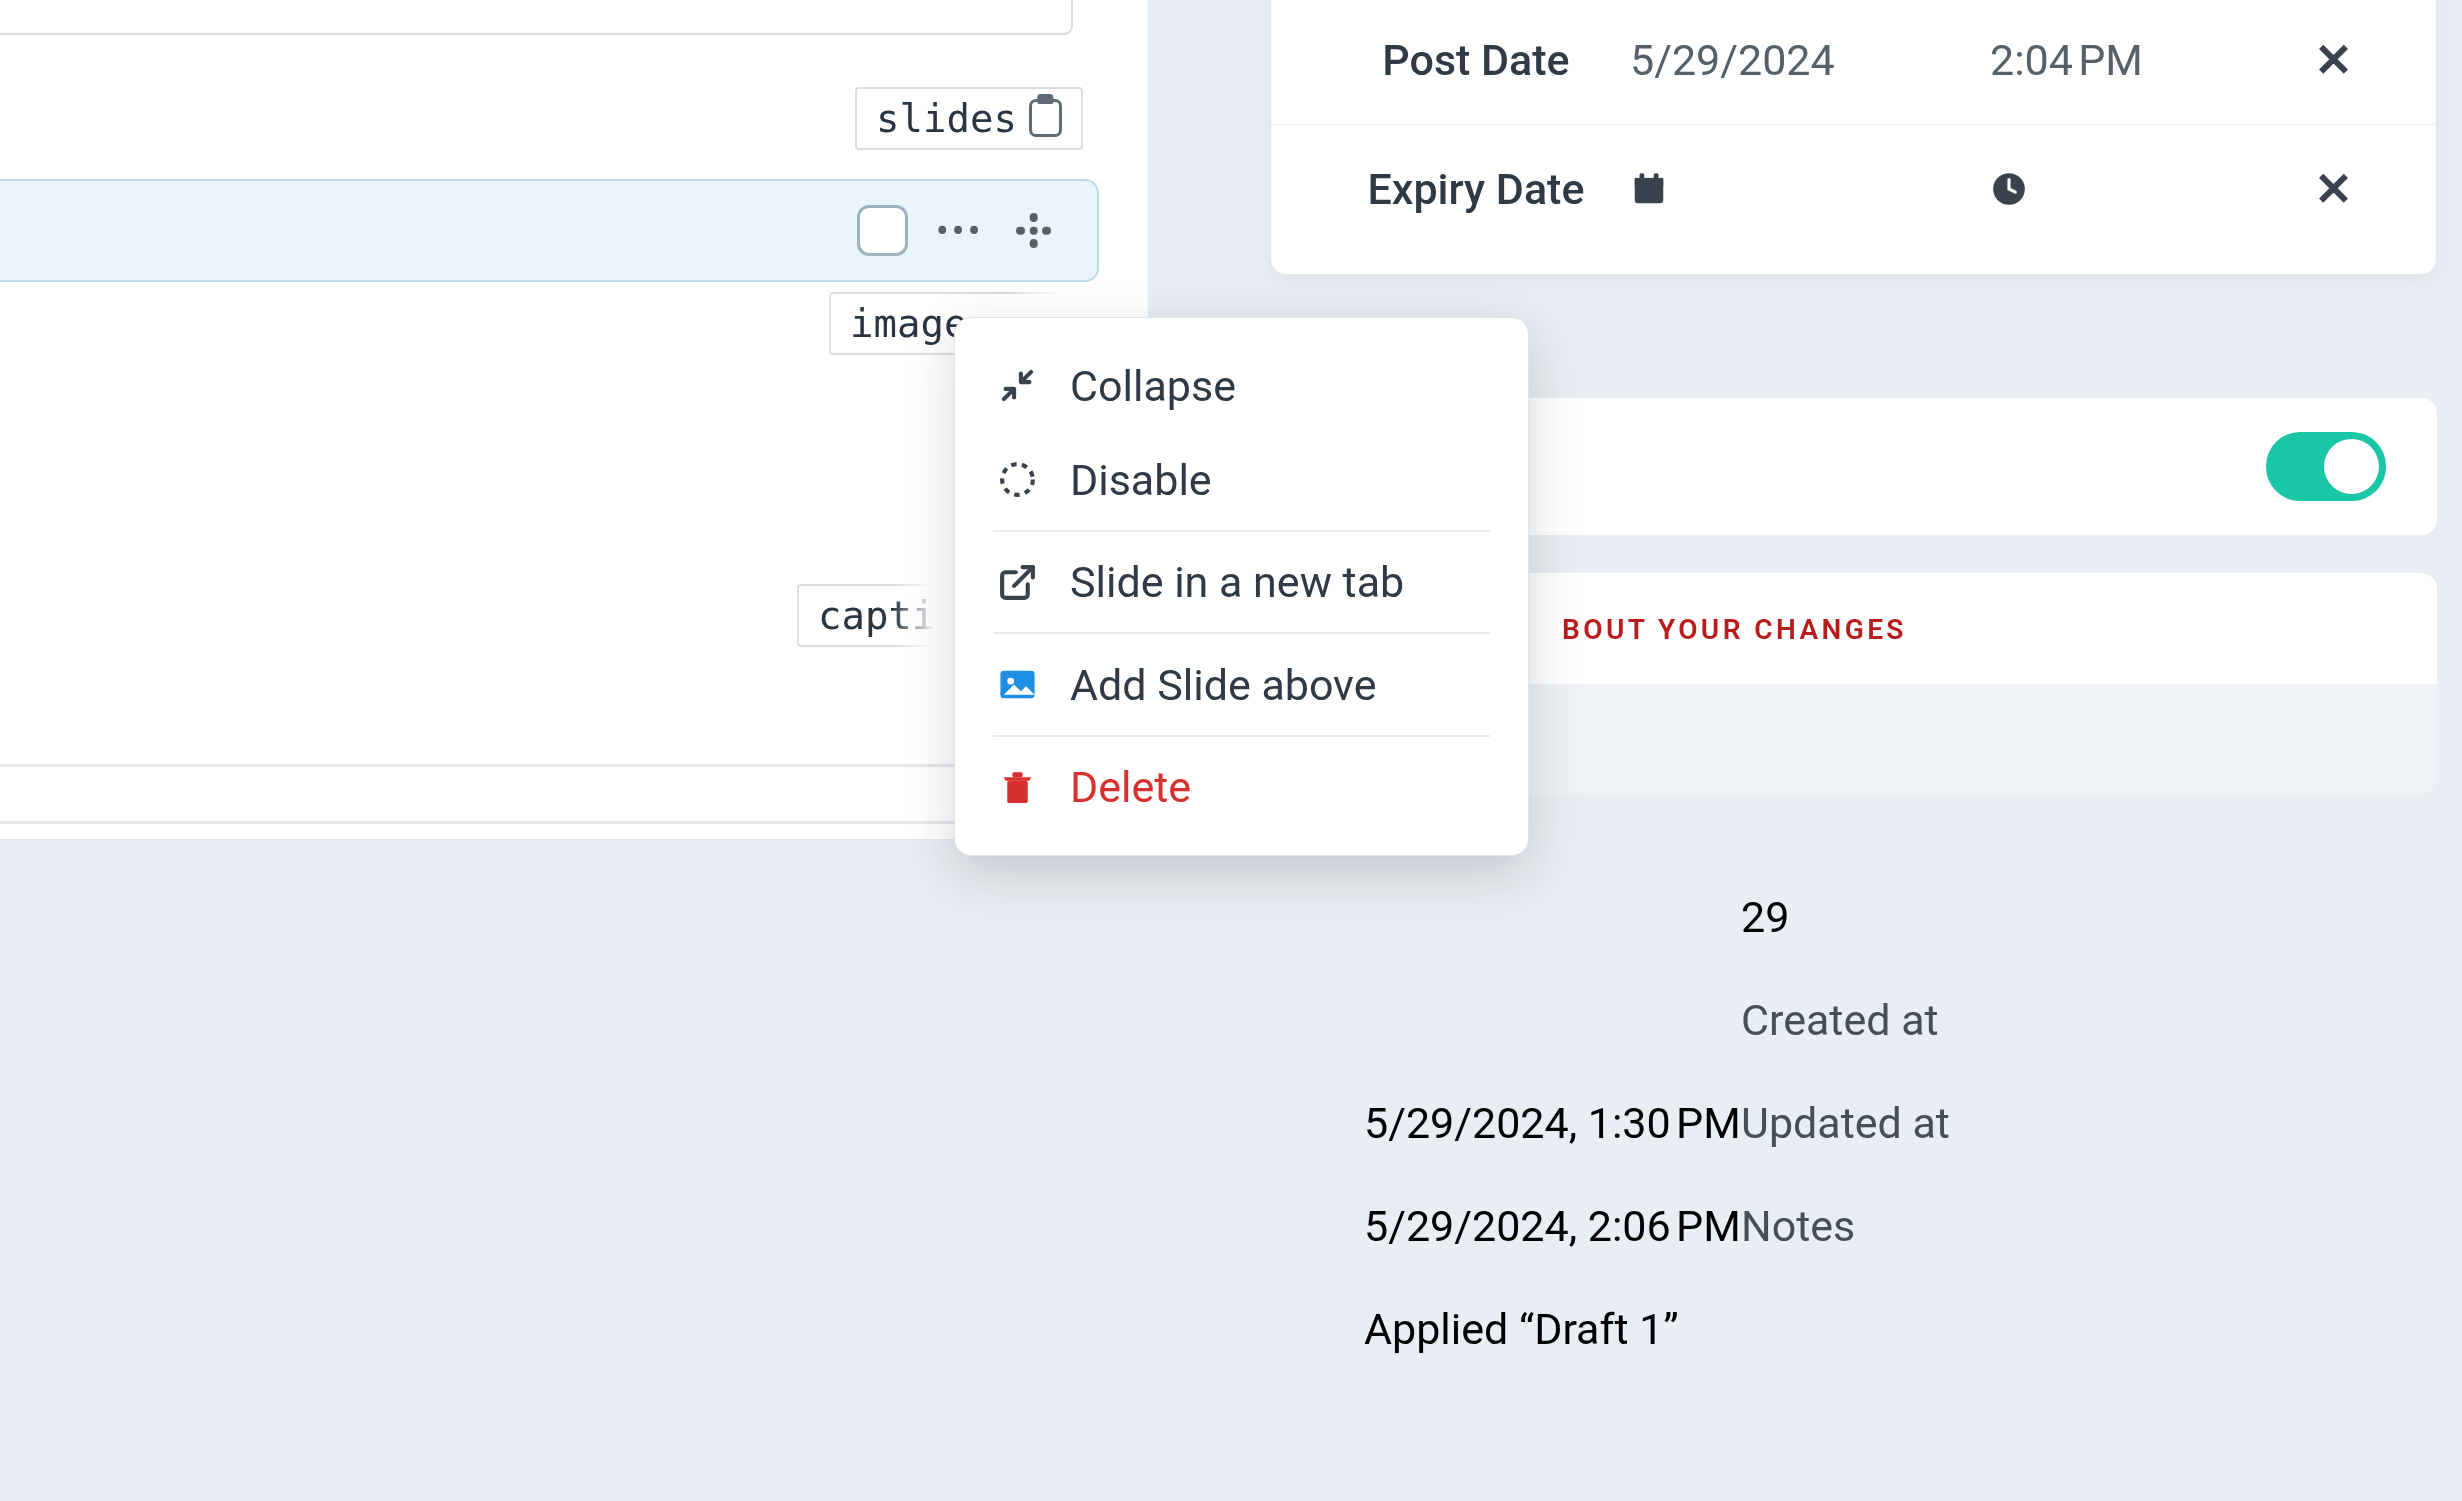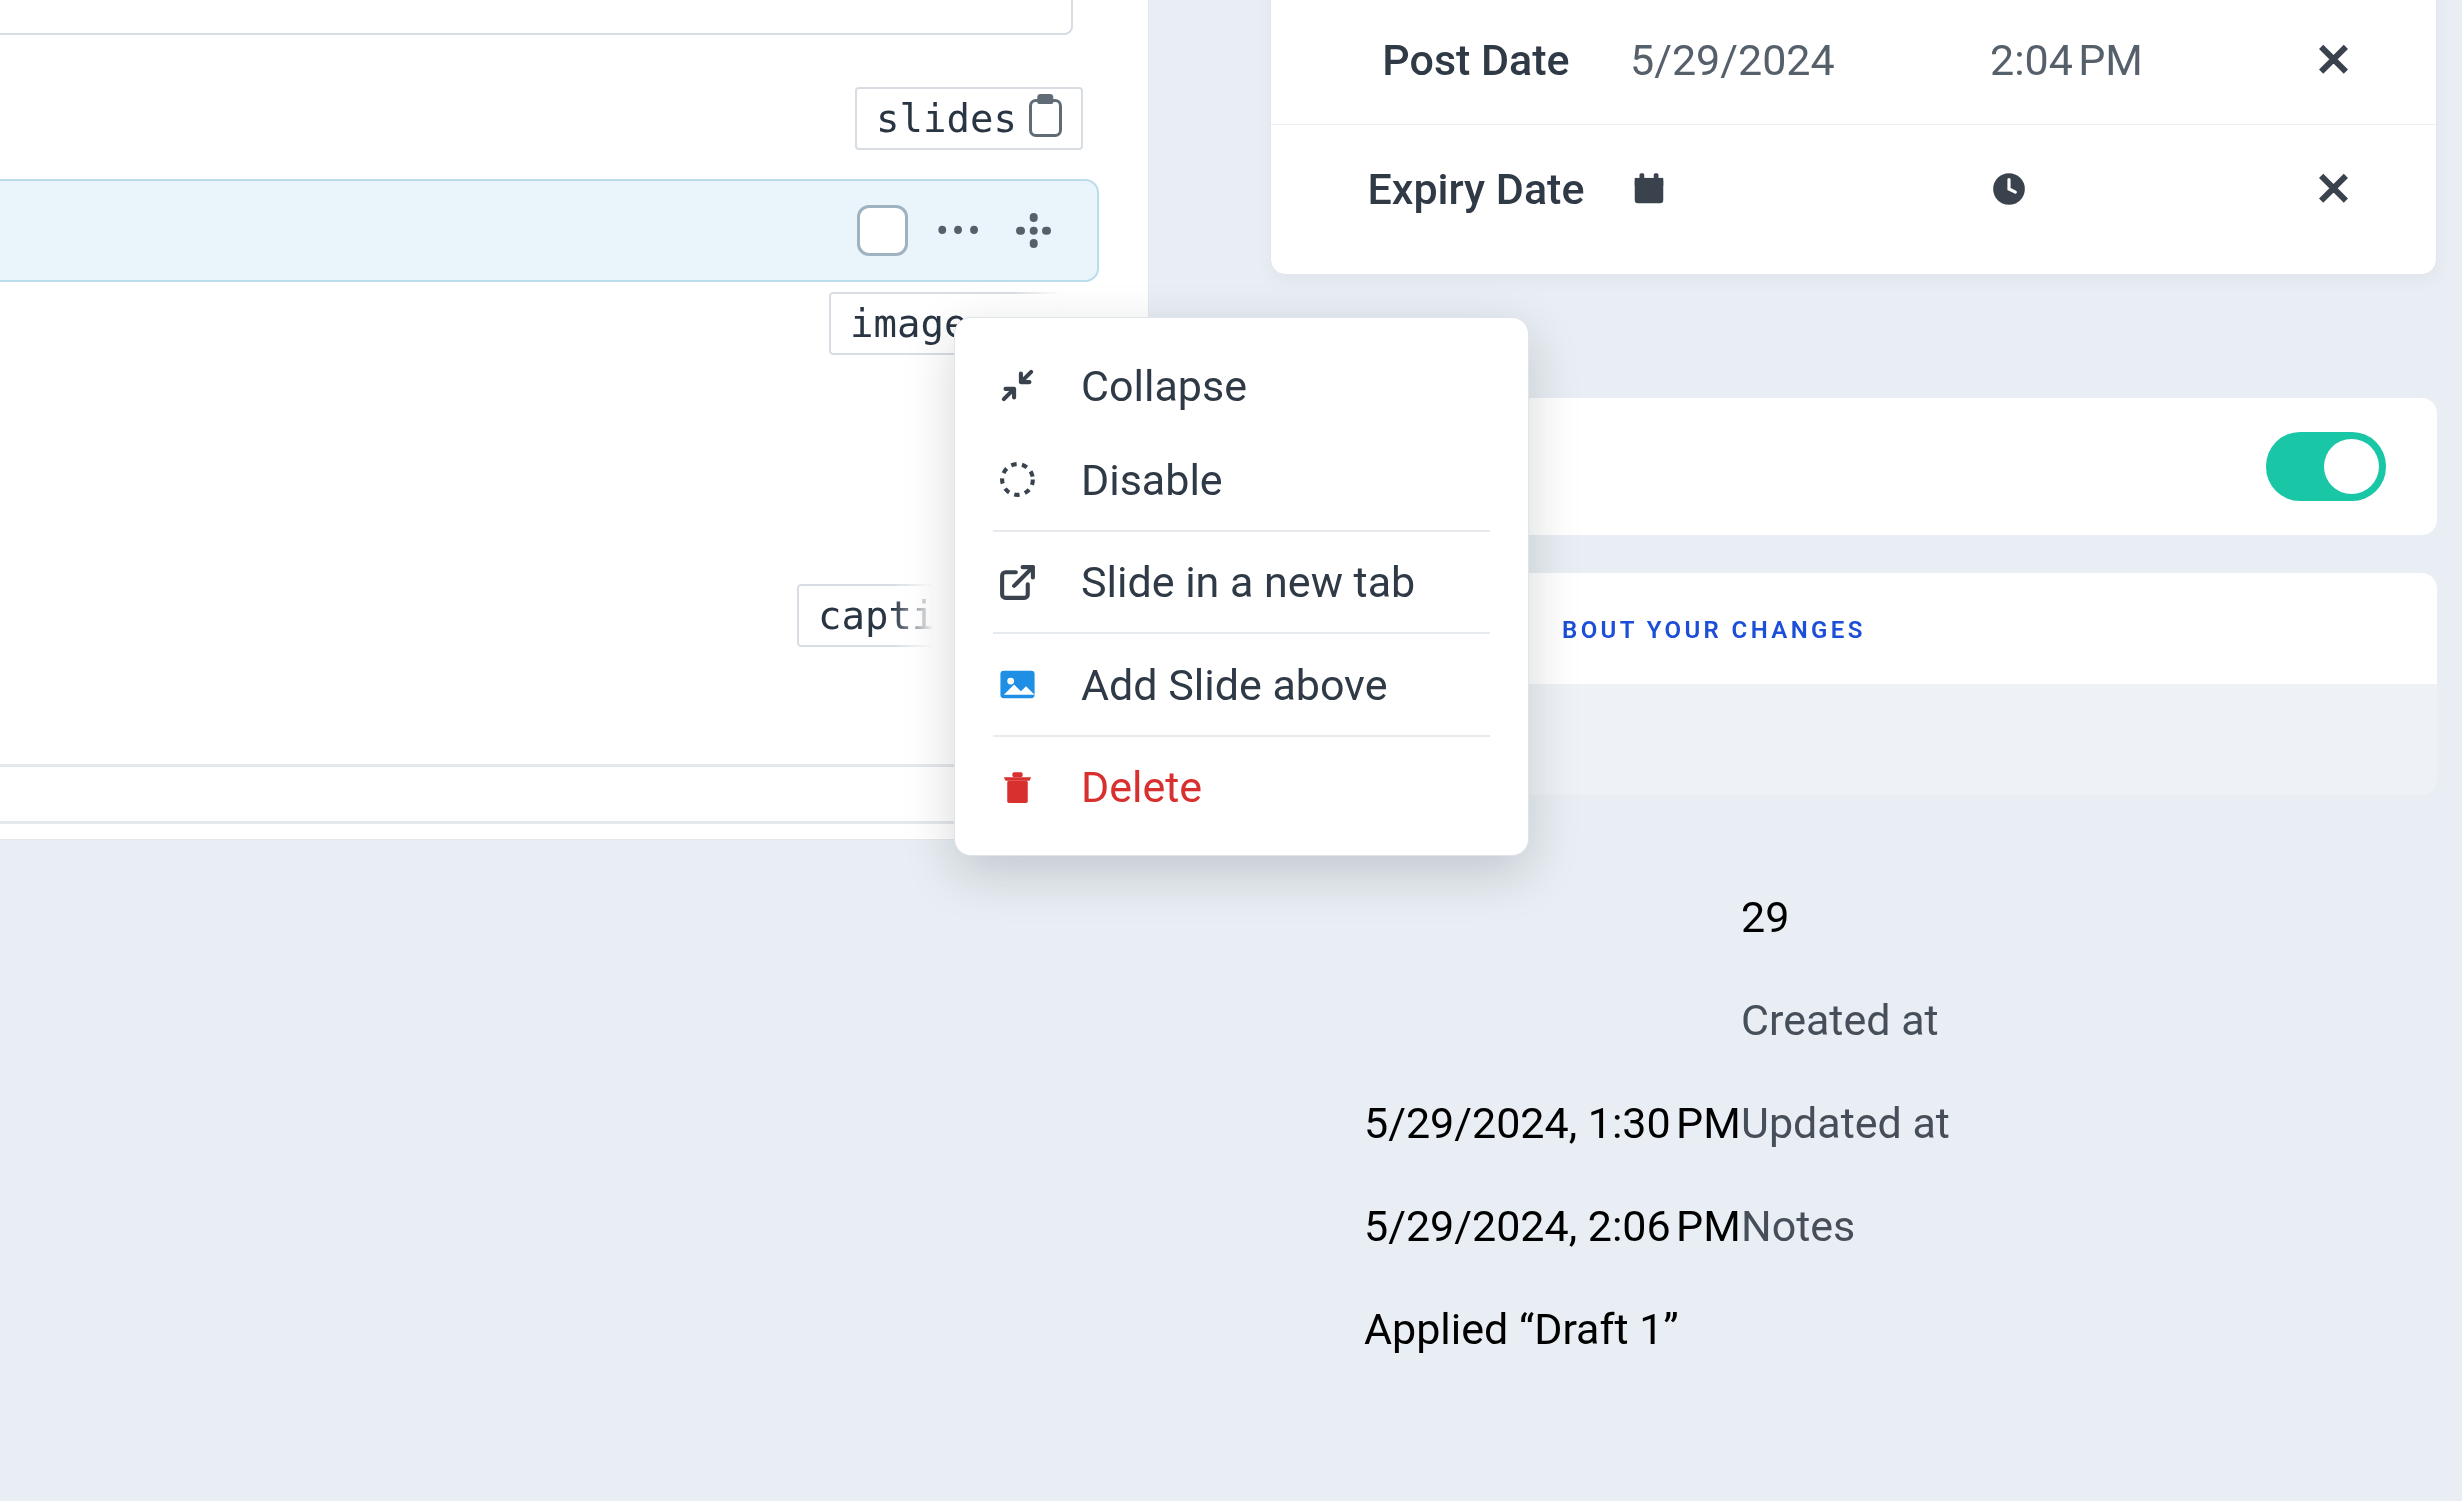--- a/index.html
+++ b/index.html
@@ -147,21 +147,21 @@
     background:#fff;
     border:1.7px solid #e0e4e9;
     border-radius:17px;
     box-shadow: 0 17px 51px rgba(20,30,40,0.18);
     padding: 20.6px 0;
     z-index: 50;
   }
   .ctx-item {
     display:flex;
     align-items:center;
-    gap:40px;
+    gap:29px;
     padding: 22px 38px;
     font-size:43px;
     color:#2f3a46;
     cursor:pointer;
   }
   .ctx-item.danger { color:#d82f2f; }
   .ctx-sep {
     height:1.7px;
     background:#e7eaee;
     margin: 3.4px 38px;
@@ -237,23 +237,23 @@
   
   .notes-heading-row{
     position:absolute;
     left:26px;right:26px;
     top:573px;
     height:113px;
     background:#fff;
     border-radius:15.4px 15.4px 0 0;
     display:flex;align-items:center;
     padding-left:292px;
-    font-size:24px;
+    font-size:28px;
     letter-spacing:3.4px;
-    color:#1d4ed8;
+    color:#b91c1c;
     font-weight:600;
     overflow:hidden;
     white-space:nowrap;
   }
   .notes-input{
     position:absolute;
     left:26px;right:26px;
     top:684px;height:111px;
     background:#eef2f6;
     border-radius:0 0 15.4px 15.4px;

